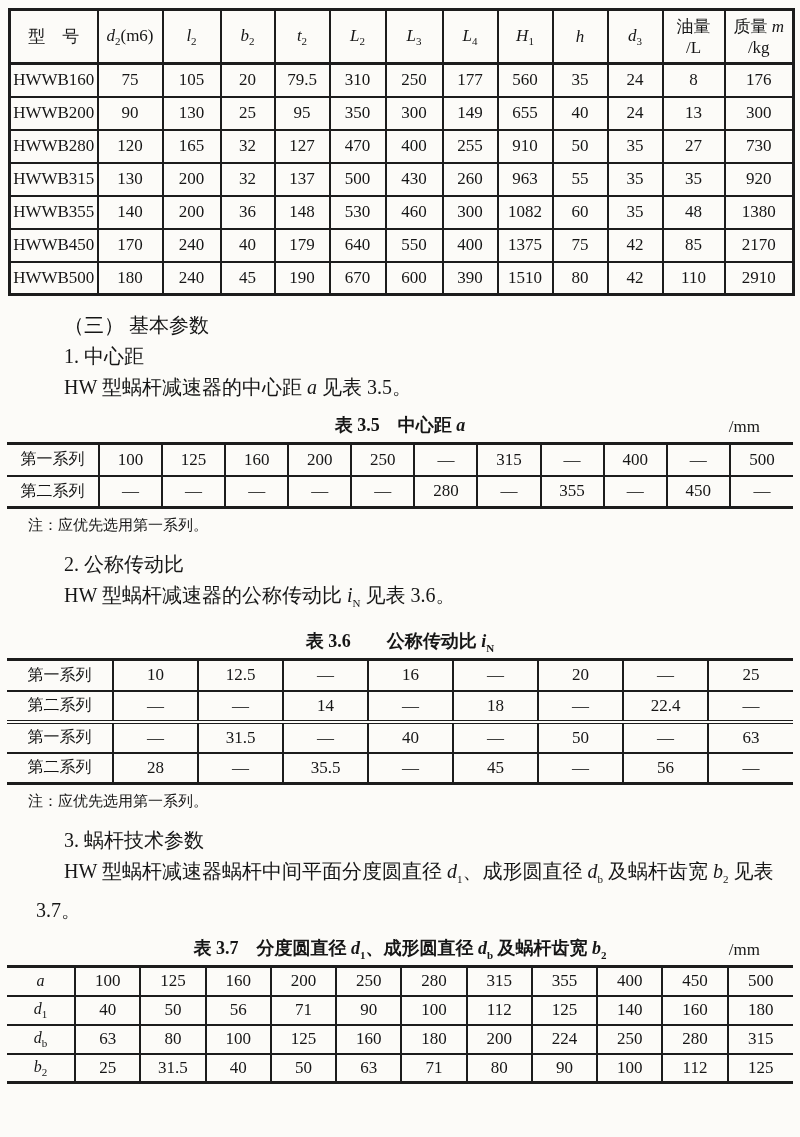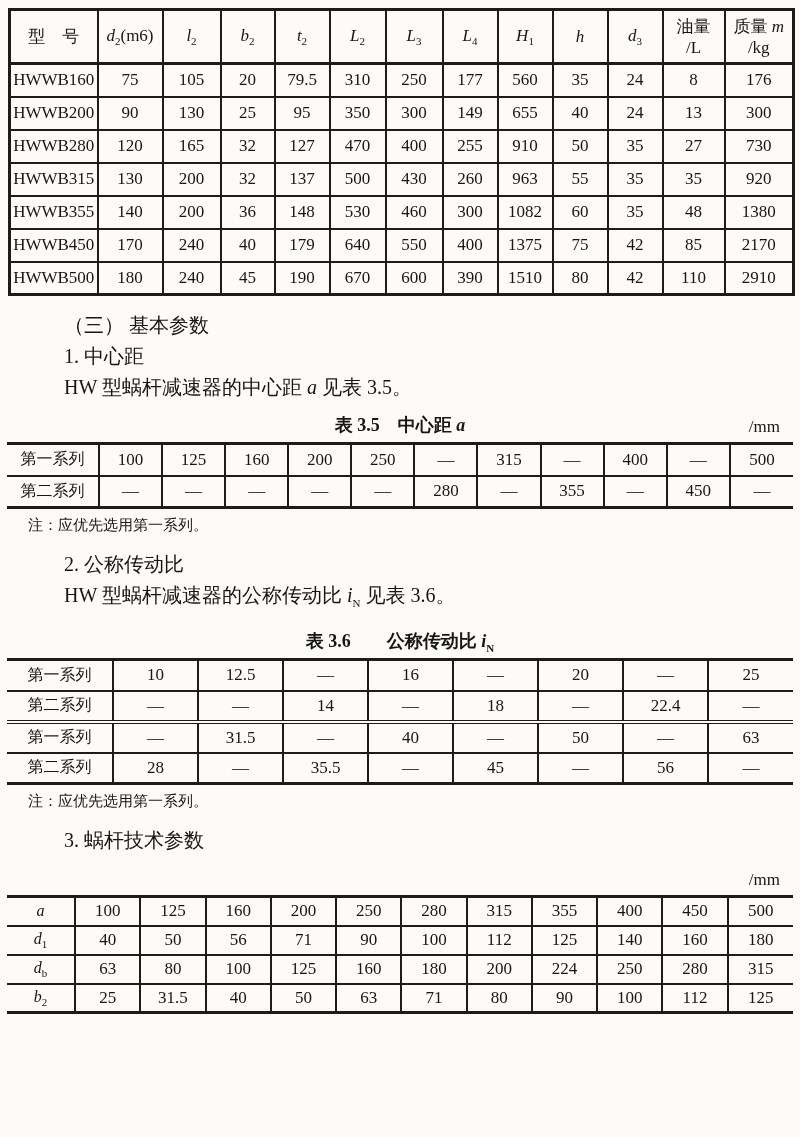--- a/index.html
+++ b/index.html
@@ -30,21 +30,21 @@
   .sec { margin: 14px 20px 0 36px; font-size: 20px; line-height: 31px; }
   .hd { margin-left: 28px; }
   .para { text-indent: 28px; }
 
   
   .t-title {
     position: relative; margin: 10px 0 4px 0; height: 25px;
     text-align: center; font-weight: bold; font-size: 18px; line-height: 25px;
   }
   .t-title .unit {
-    position: absolute; right: 20px; top: 1px;
+    position: absolute; right: 40px; top: 1px;
     font-weight: normal; font-size: 17px;
   }
 
   
   .open-table {
     width: 786px; margin-left: 7px;
     border-top: 3px solid #1c1c1c; border-bottom: 3px solid #1c1c1c;
   }
   .open-table td {
     text-align: center; vertical-align: middle;
@@ -313,23 +313,25 @@
           <td>—</td>
           <td>56</td>
           <td>—</td>
         </tr>
       </tbody>
   </table>
   <div class="note">注：应优先选用第一系列。</div>
 
   <div class="sec">
     <div class="hd">3. 蜗杆技术参数</div>
+    <div class="para">HW 型蜗杆减速器蜗杆中间平面分度圆直径 <i>d</i><sub>1</sub>、成形圆直径 <i>d</i><sub>b</sub> 及蜗杆齿宽 <i>b</i><sub>2</sub> 见表 3.7。</div>
   </div>
 
   <div class="t-title">
+    <span>表 3.7　分度圆直径 <i>d</i><sub>1</sub>、成形圆直径 <i>d</i><sub>b</sub> 及蜗杆齿宽 <i>b</i><sub>2</sub></span>
     <span class="unit">/mm</span>
   </div>
   <table class="open-table t37">
     <colgroup>
         <col style="width:68px">
       </colgroup>
     <tbody>
         <tr>
           <td><i>a</i></td>
           <td>100</td>

